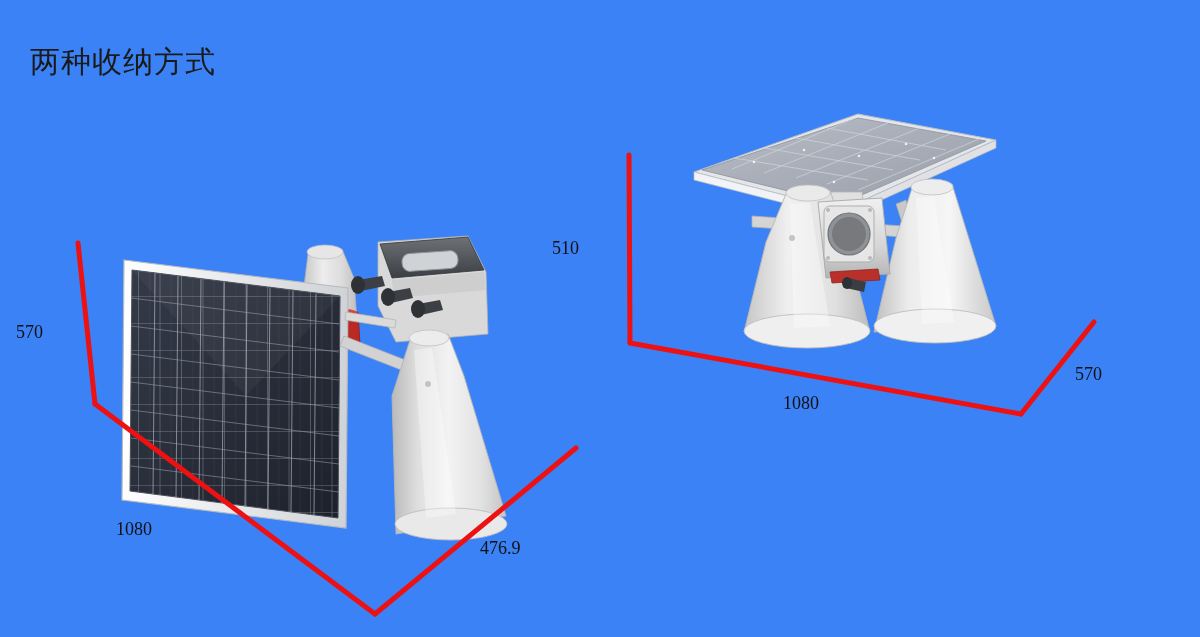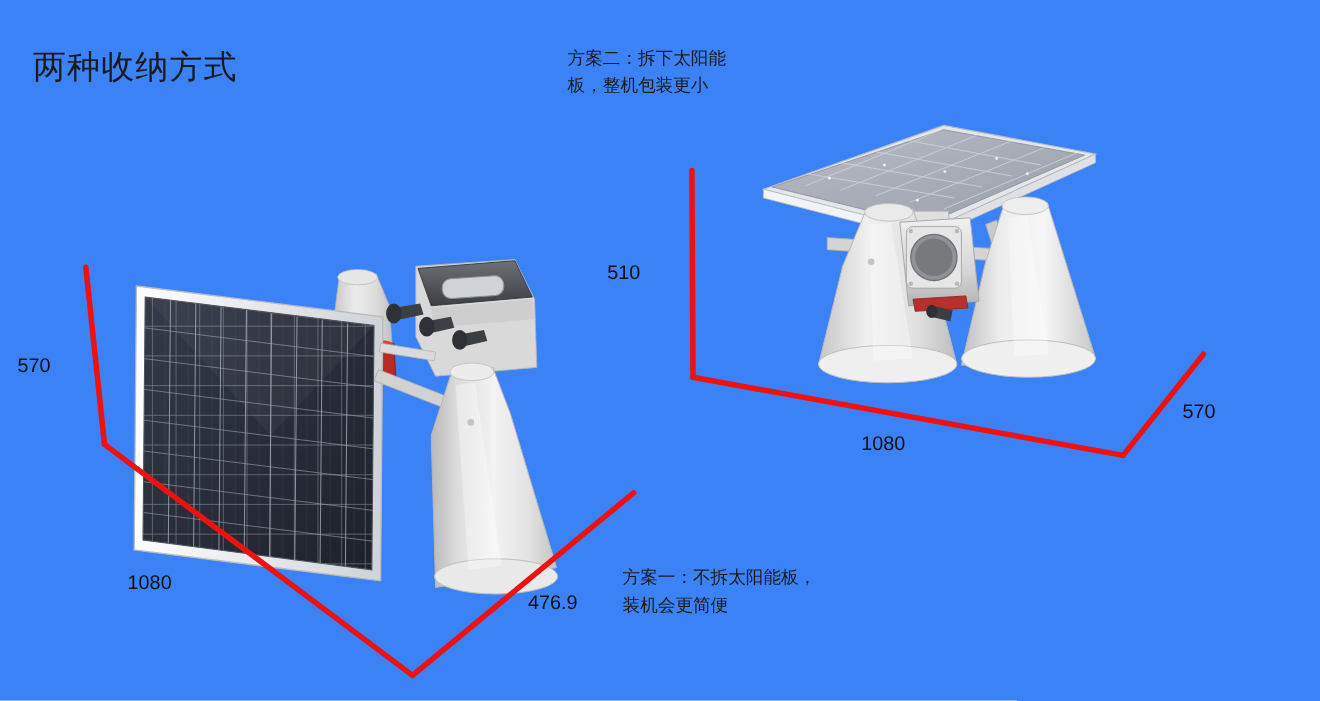--- a/index.html
+++ b/index.html
@@ -35,21 +35,21 @@
     color: #1a1a1a;
     font-family: "DejaVu Sans", "Liberation Sans", sans-serif;
   }
   #caption-option2 { left: 516px; top: 40px; width: 170px; }
   #caption-option1 { left: 566px; top: 512px; width: 180px; }
 
   .dim-label {
     position: absolute;
     font-size: 18px;
     color: #111111;
-    font-family: Liberation Sans, sans-serif;
+    font-family: Liberation Serif, serif;
     white-space: nowrap;
   }
   #dim-left-height   { left: 16px;  top: 322px; }
   #dim-left-width    { left: 116px; top: 519px; }
   #dim-left-depth    { left: 480px; top: 538px; }
   #dim-right-height  { left: 552px; top: 238px; }
   #dim-right-width   { left: 783px; top: 393px; }
   #dim-right-depth   { left: 1075px; top: 364px; }
 
   
@@ -69,23 +69,21 @@
   #product-left  { left: 96px;  top: 216px; width: 440px; height: 360px; }
   #product-right { left: 634px; top: 96px;  width: 420px; height: 280px; }
 </style>
 </head>
 <body>
 
 <div id="page">
 
   <div class="page-title">两种收纳方式</div>
 
-  <div class="caption" id="caption-option2">方案二：拆下太阳能板，整机包装更小</div>
-
-  <div class="caption" id="caption-option1">方案一：不拆太阳能板，装机会更简便</div>
+
 
   <svg class="product" id="product-left" viewBox="0 0 440 360">
     <defs>
       <linearGradient id="coneGradL" x1="0" y1="0" x2="1" y2="0">
         <stop offset="0%" stop-color="#b9b9b9"></stop>
         <stop offset="22%" stop-color="#dedede"></stop>
         <stop offset="50%" stop-color="#f3f3f3"></stop>
         <stop offset="78%" stop-color="#e2e2e2"></stop>
         <stop offset="100%" stop-color="#c4c4c4"></stop>
       </linearGradient>

